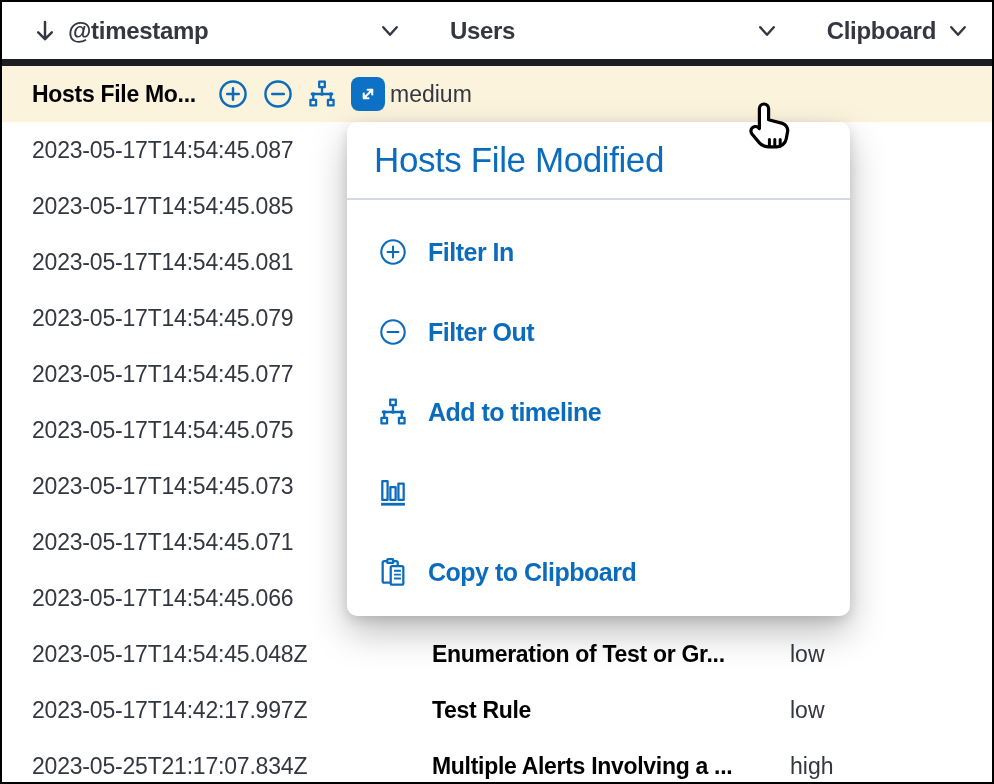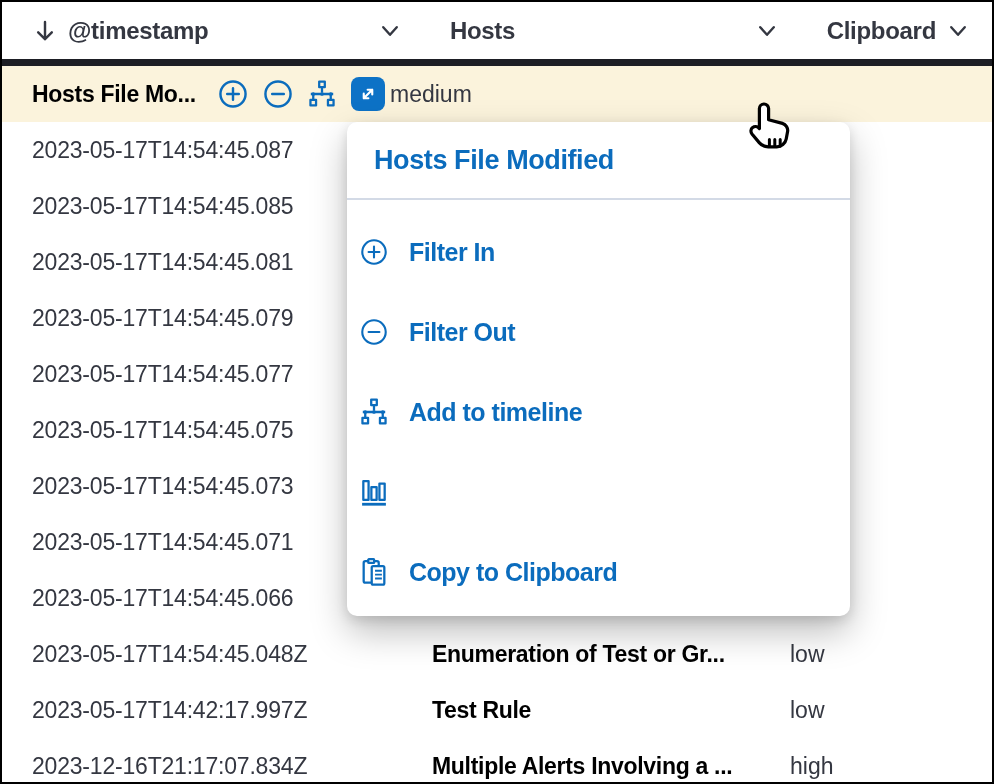--- a/index.html
+++ b/index.html
@@ -36,26 +36,26 @@
     display:flex; align-items:center; justify-content:center; border:none; cursor:pointer;
   }
   
   .popup {
     position:absolute; left:345px; top:120px; width:503px; height:494px;
     background:#fff; border-radius:10px; box-sizing:border-box;
     box-shadow:0 16px 36px rgba(0,0,0,.26), 0 4px 12px rgba(0,0,0,.12);
   }
   .popup-title {
     height:78px; display:flex; align-items:center; padding:0 27px;
-    font-size:27px; font-weight:700; letter-spacing:-0.4px; color:#0b6cbd;
+    font-size:35px; font-weight:400; letter-spacing:-0.4px; color:#0b6cbd;
     border-bottom:2px solid #d3dae6; box-sizing:border-box;
   }
   .menu { padding-top:12px; }
   .menu-item {
-    height:80px; display:flex; align-items:center; gap:21px; padding:0 13px;
+    height:80px; display:flex; align-items:center; gap:21px; padding:0 32px;
     color:#0b6cbd; font-size:25px; font-weight:700; letter-spacing:-0.5px;
     cursor:pointer; white-space:nowrap;
   }
   .menu-item svg { flex:0 0 auto; }
   
   .cursor { position:absolute; left:741px; top:97px; pointer-events:none; }
 </style>
 </head>
 <body>
 
@@ -65,21 +65,21 @@
     <div class="hcol col-ts">
       <svg width="26" height="26" viewBox="0 0 16 16" fill="none" stroke="#343741" stroke-width="1.5" stroke-linecap="round" stroke-linejoin="round">
           <path d="M8 2.5 V13 M3.8 8.8 L8 13 L12.2 8.8"></path>
         </svg>
       <span class="hlabel">@timestamp</span>
       <svg class="chev" width="24" height="24" viewBox="0 0 16 16" fill="none" stroke="#343741" stroke-width="1.6" stroke-linecap="round" stroke-linejoin="round">
           <path d="M3.5 5.5 L8 10.5 L12.5 5.5"></path>
         </svg>
     </div>
     <div class="hcol col-rule">
-      <span class="hlabel">Hosts</span>
+      <span class="hlabel">Users</span>
       <svg class="chev" width="24" height="24" viewBox="0 0 16 16" fill="none" stroke="#343741" stroke-width="1.6" stroke-linecap="round" stroke-linejoin="round">
           <path d="M3.5 5.5 L8 10.5 L12.5 5.5"></path>
         </svg>
     </div>
     <div class="hcol col-sev">
       <span class="hlabel">Clipboard</span>
       <svg class="chev" width="24" height="24" viewBox="0 0 16 16" fill="none" stroke="#343741" stroke-width="1.6" stroke-linecap="round" stroke-linejoin="round">
           <path d="M3.5 5.5 L8 10.5 L12.5 5.5"></path>
         </svg>
     </div>
@@ -160,21 +160,21 @@
       <div class="cell-sev">low</div>
     </div>
     <div class="row">
       <div class="cell-ts">2023-05-17T14:42:17.997Z</div>
       <div class="cell-rule">
           <span class="rule-link">Test Rule</span>
         </div>
       <div class="cell-sev">low</div>
     </div>
     <div class="row">
-      <div class="cell-ts">2023-12-16T21:17:07.834Z</div>
+      <div class="cell-ts">2023-05-25T21:17:07.834Z</div>
       <div class="cell-rule">
           <span class="rule-link">Multiple Alerts Involving a ...</span>
         </div>
       <div class="cell-sev">high</div>
     </div>
   </div>
 
   <div class="popup">
     <div class="popup-title">Hosts File Modified</div>
     <div class="menu">

